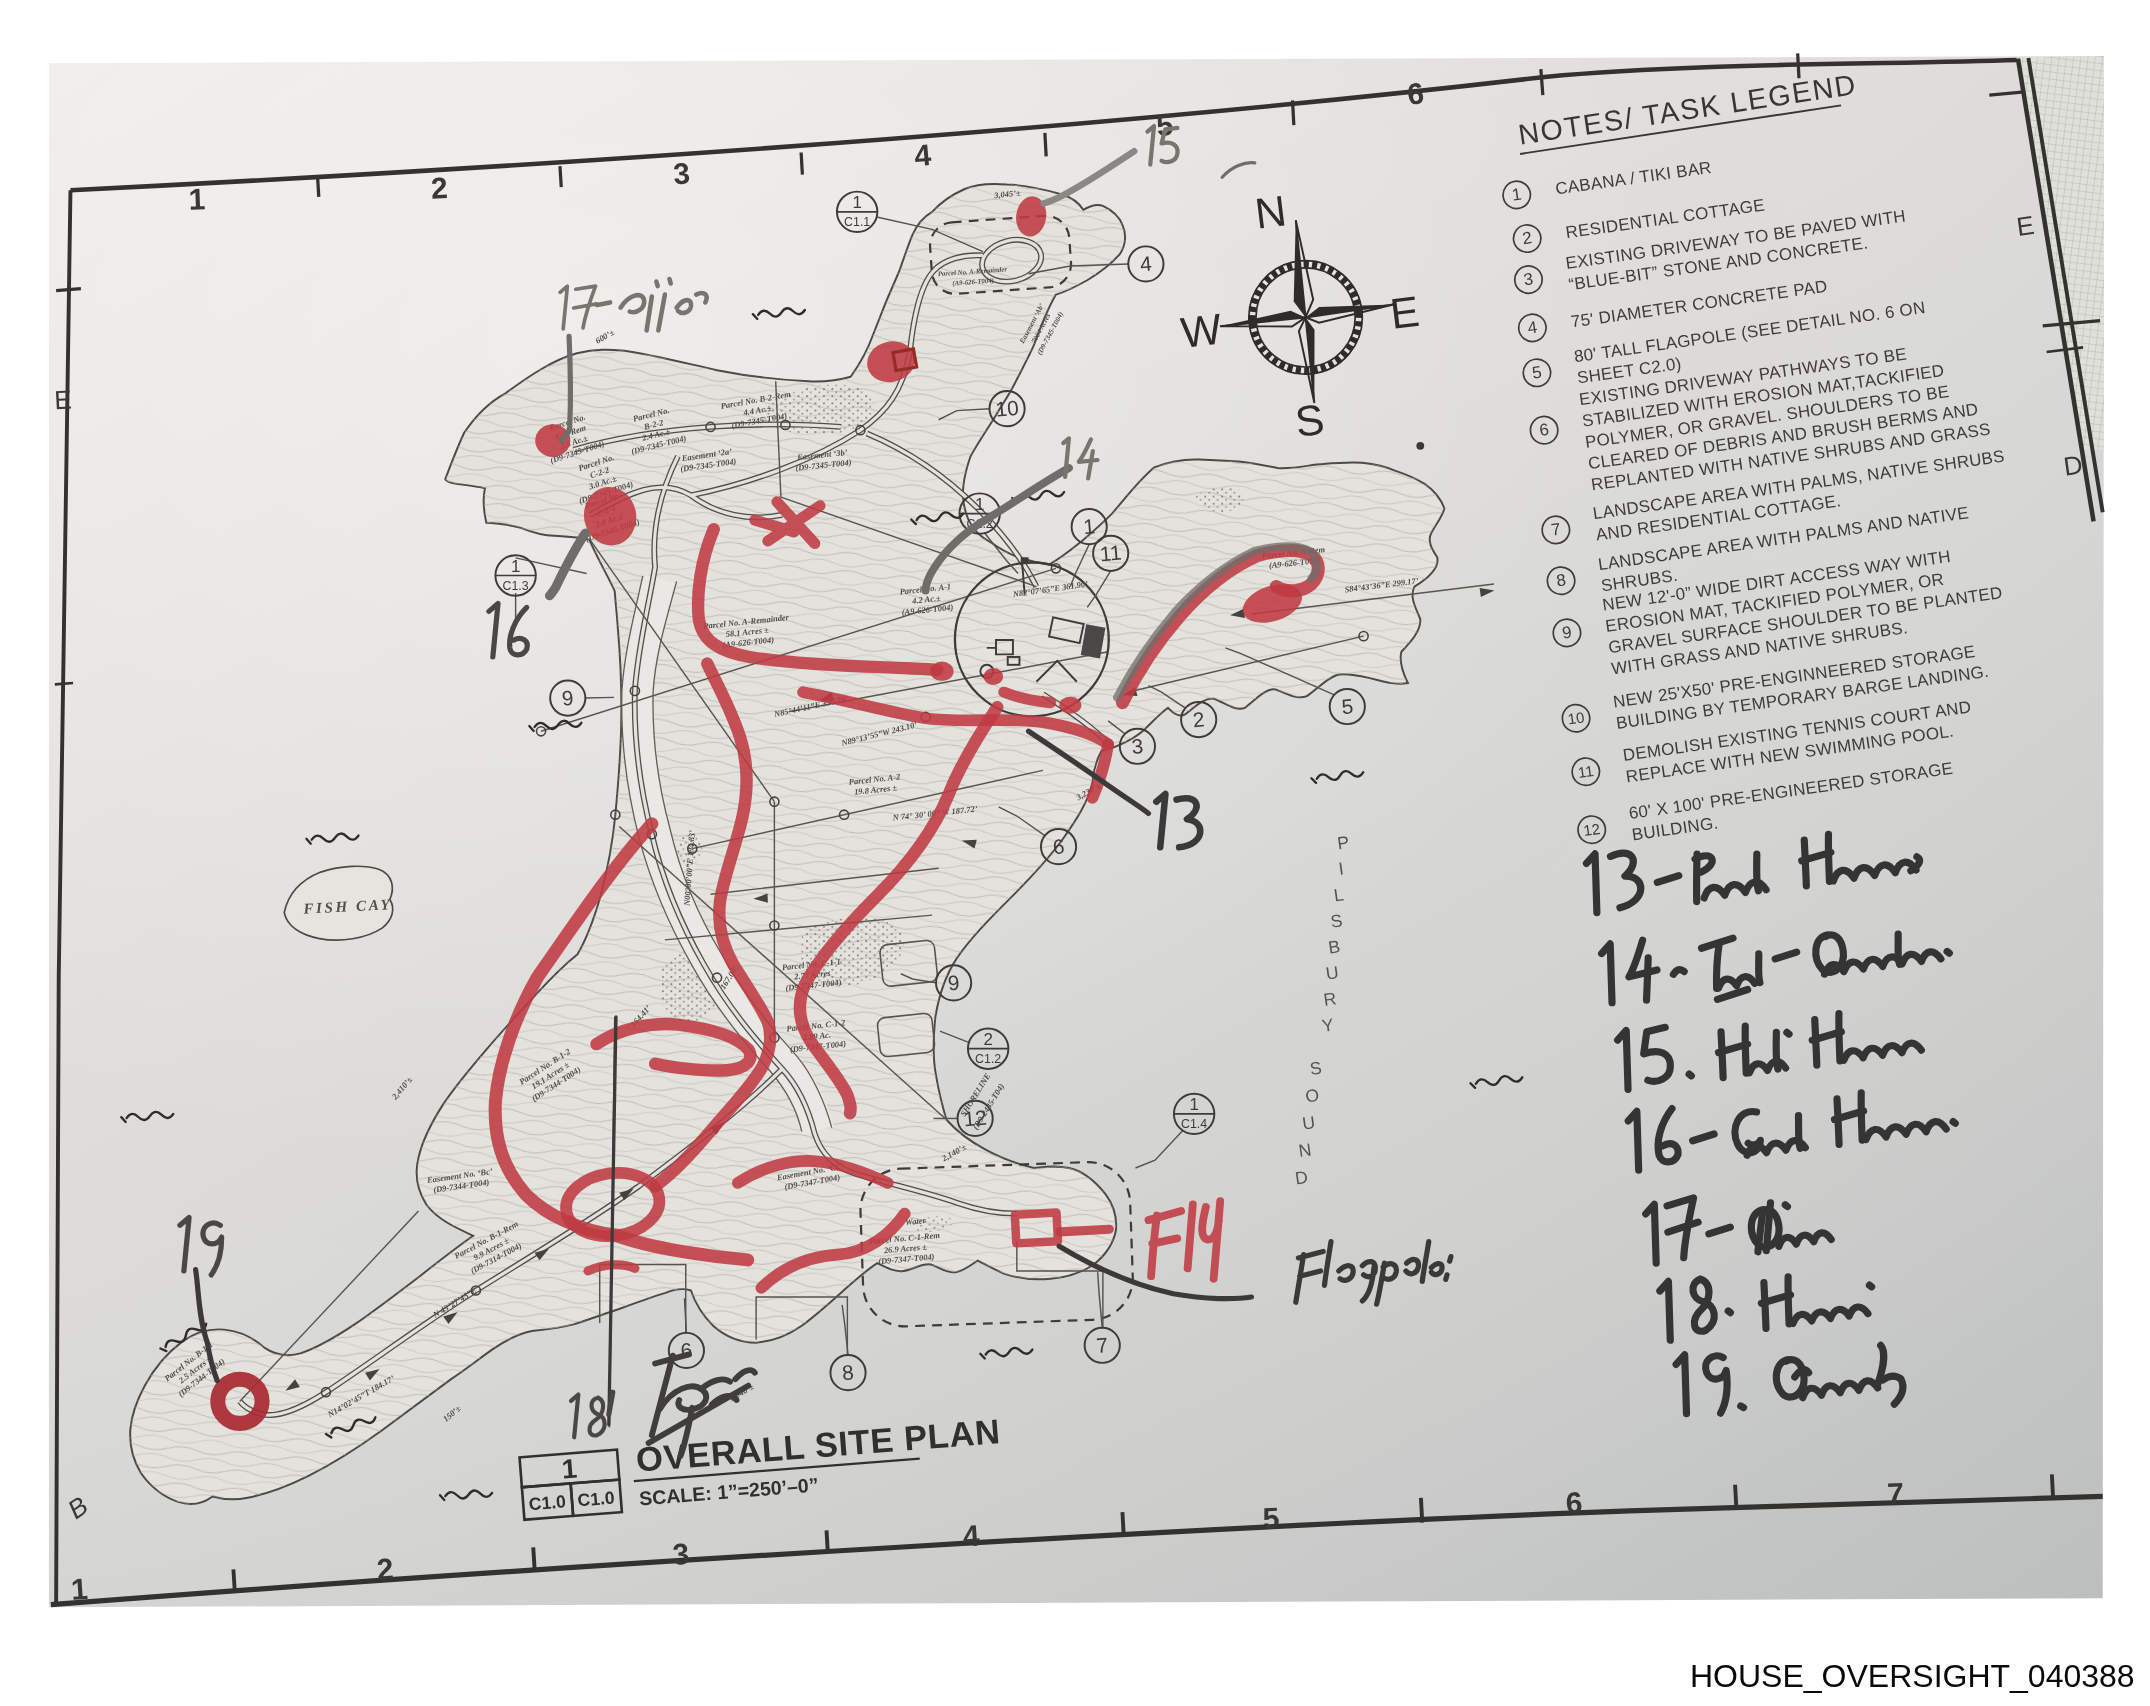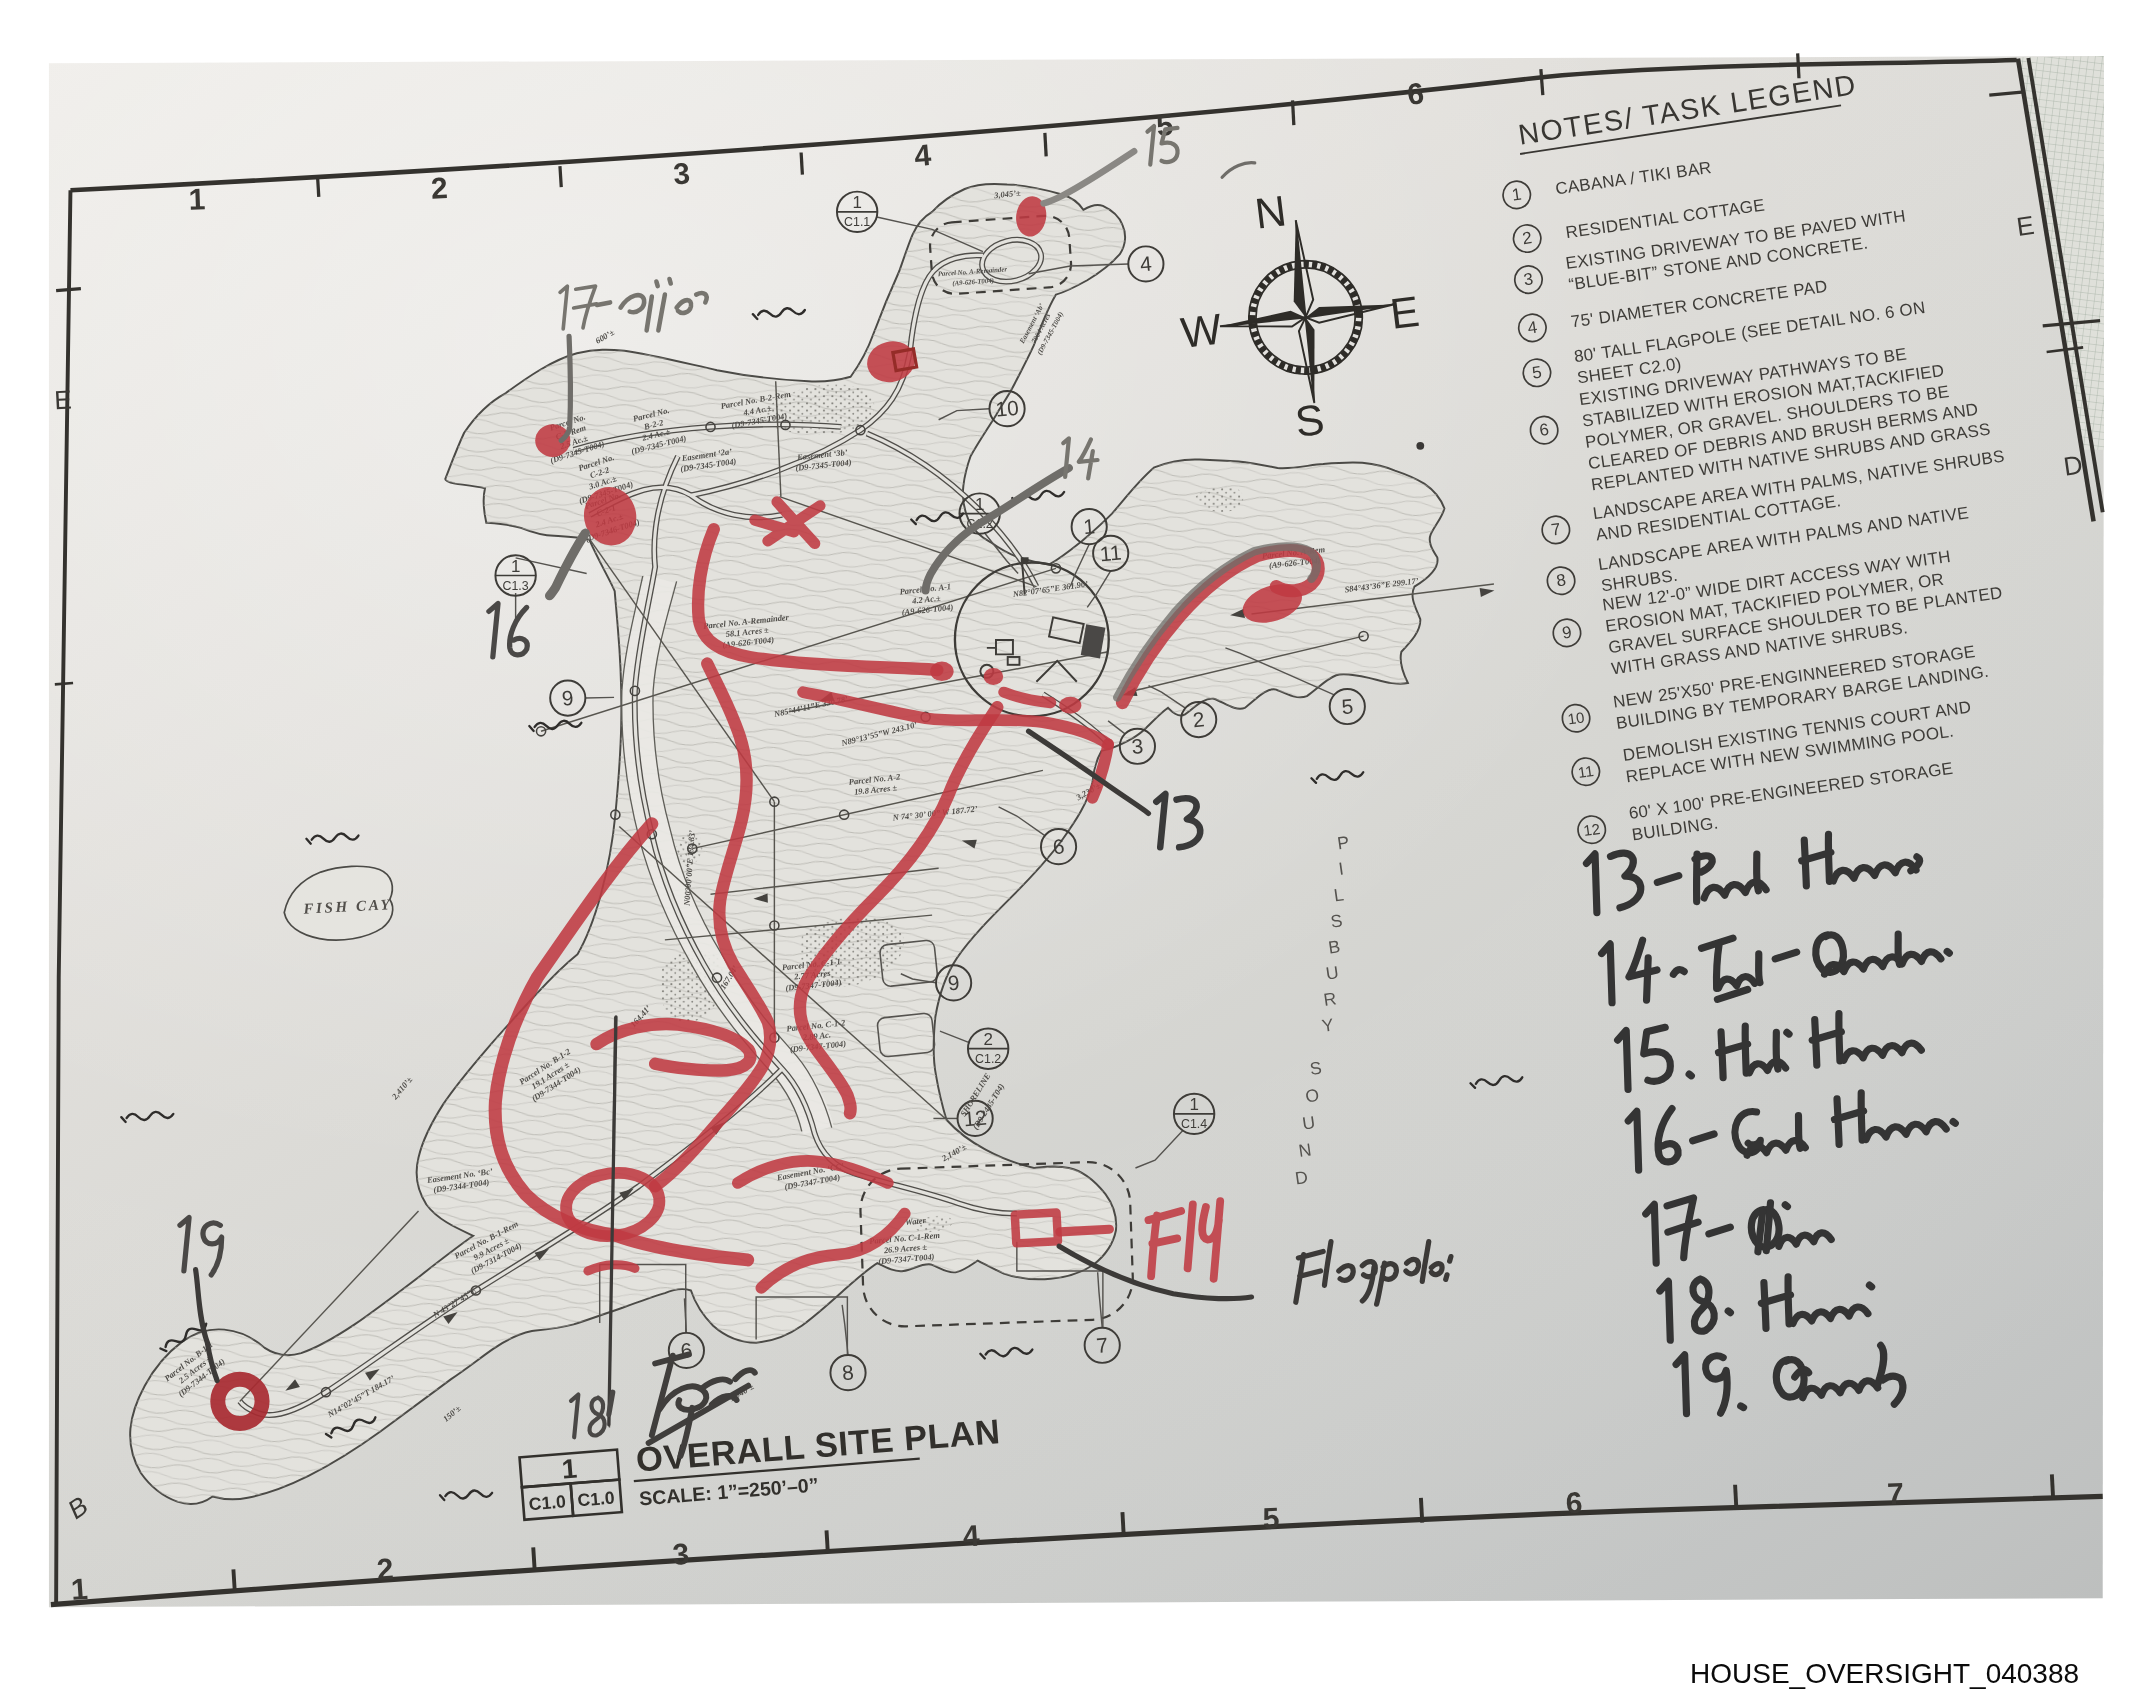--- a/index.html
+++ b/index.html
@@ -1,16 +1,16 @@
 <!DOCTYPE html>
 <html style="font-size:10.4px"><head><meta charset="utf-8">
 <style>
 html,body{margin:0;padding:0;background:#ffffff;width:2151px;height:1707px;overflow:hidden}
 #page{position:relative;width:2151px;height:1707px;font-family:"Liberation Sans",sans-serif}
-#stamp{position:absolute;left:1690px;top:1658px;font-size:28px;color:#0a0a0a;font-family:"Liberation Sans",sans-serif;letter-spacing:0px}
+#stamp{position:absolute;left:1690px;top:1658px;font-size:32px;color:#0a0a0a;font-family:"Liberation Sans",sans-serif;letter-spacing:0px}
 svg{position:absolute;top:0;left:0;filter:blur(0.4px)}
 </style></head><body>
 <div id="page">
 <svg width="2151" height="1707" viewBox="0 0 3300 2619">
 <defs>
 <linearGradient id="paperg" x1="0" y1="0" x2="0.75" y2="1">
  <stop offset="0" stop-color="#eeece8"></stop>
  <stop offset="0.35" stop-color="#e2e0dc"></stop>
  <stop offset="0.65" stop-color="#d6d6d2"></stop>
  <stop offset="1" stop-color="#c7c9c8"></stop>

